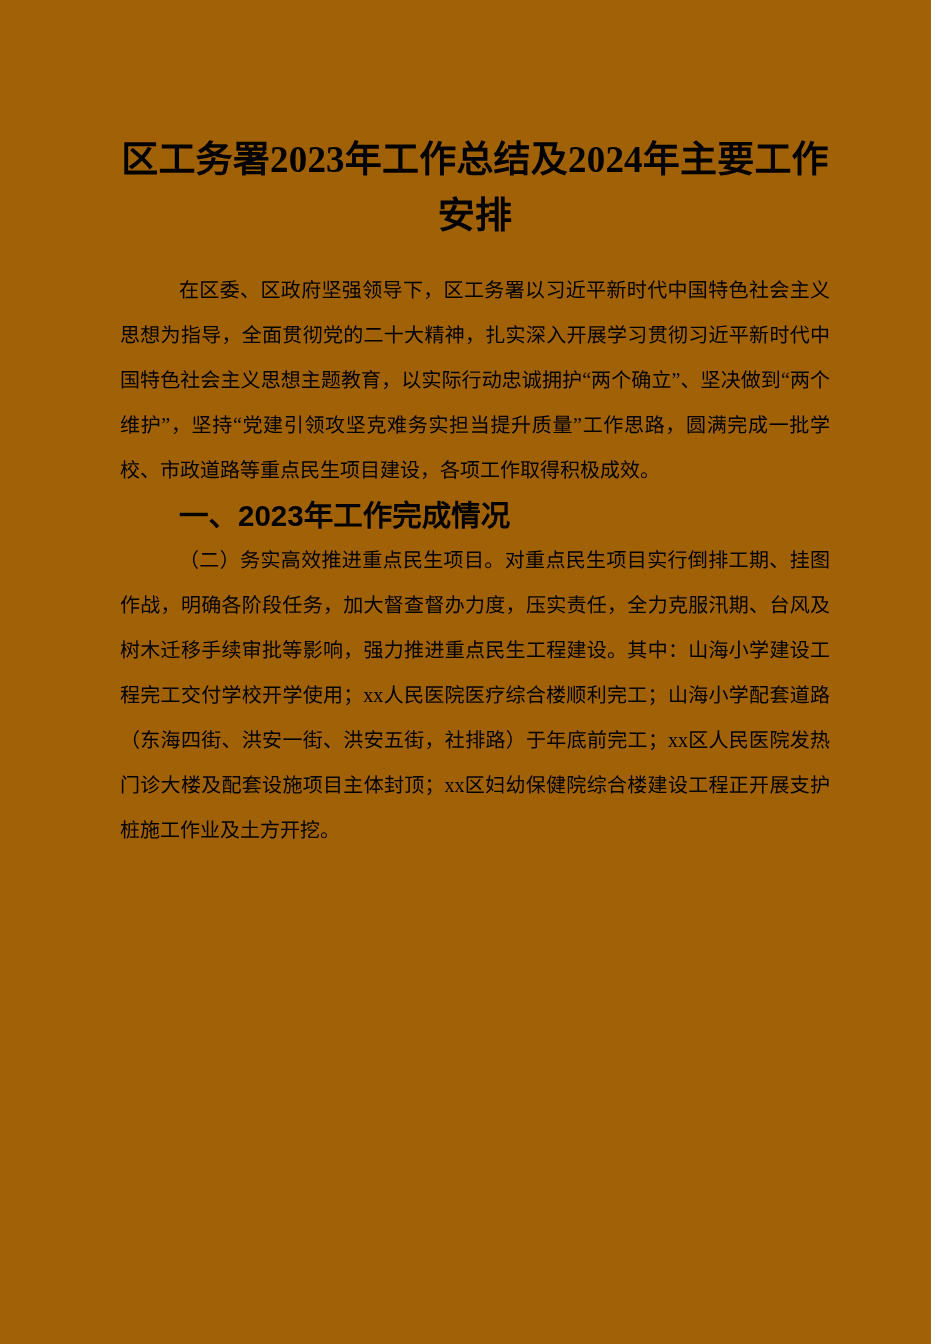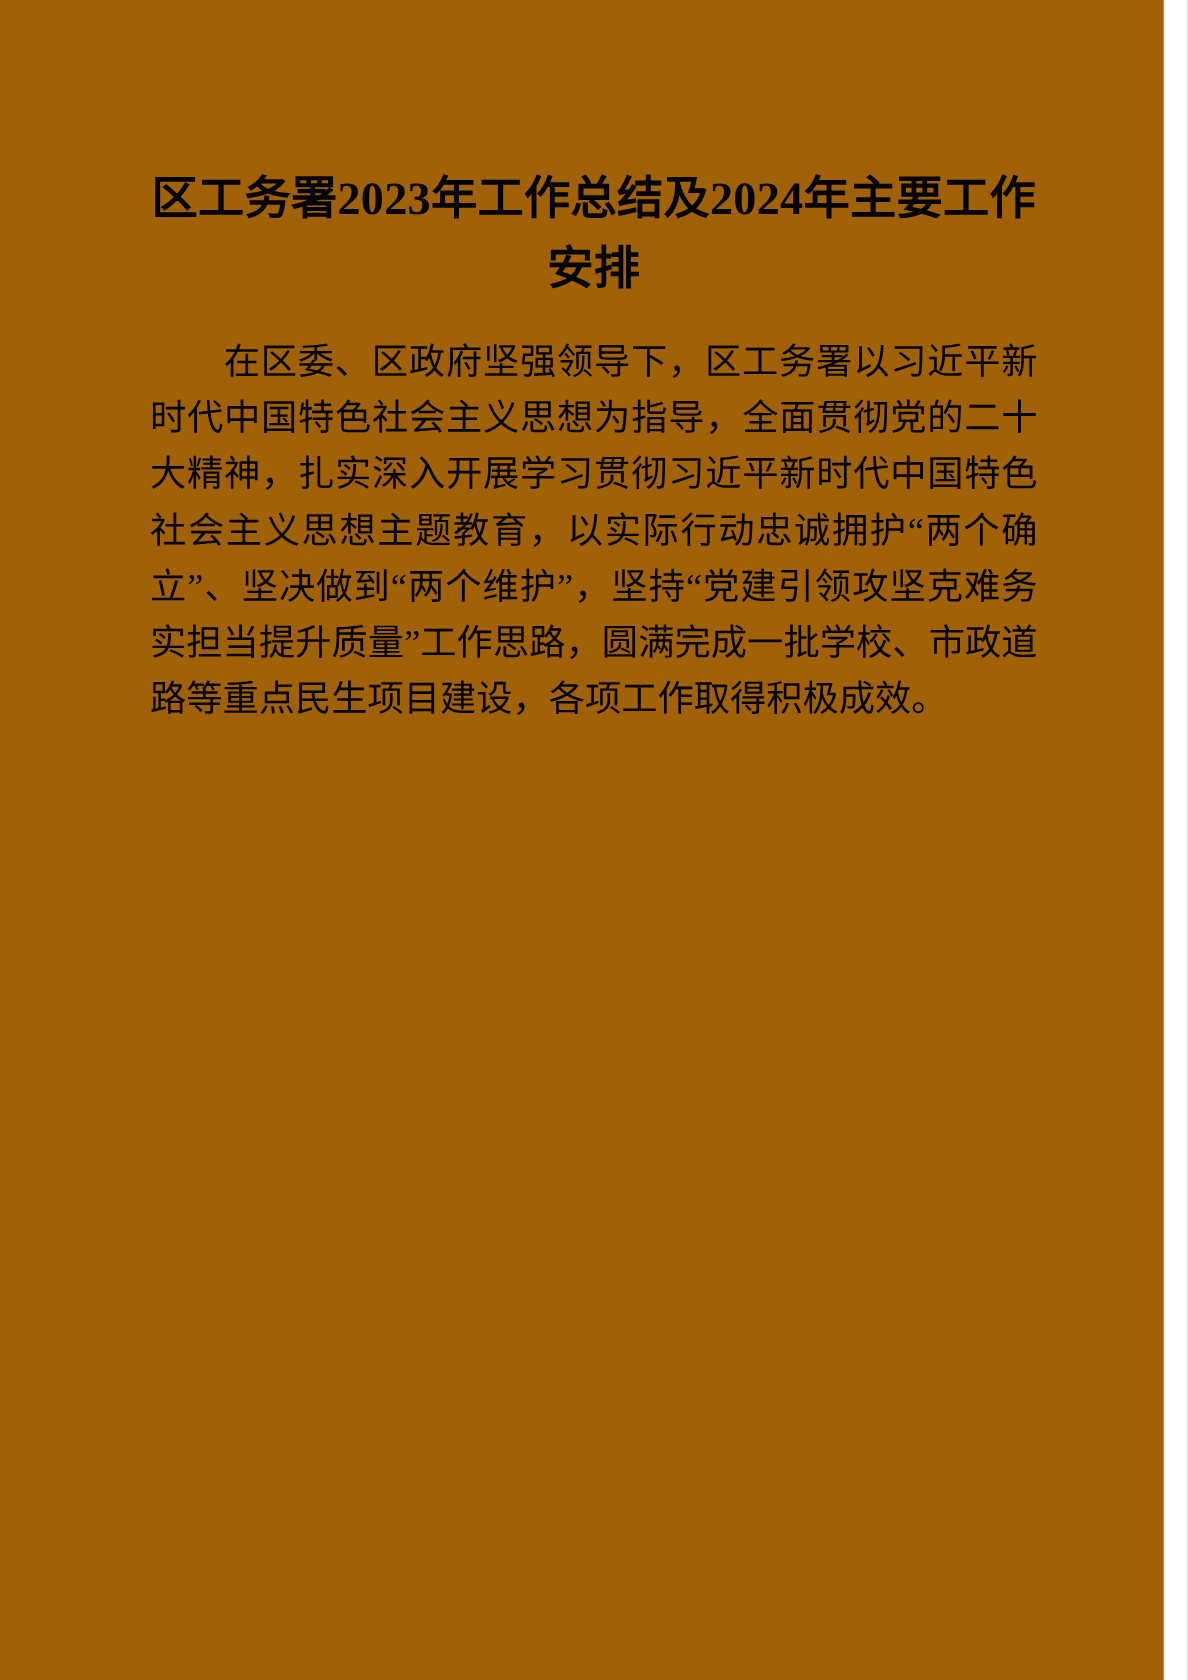--- a/index.html
+++ b/index.html
@@ -48,21 +48,21 @@
     position: absolute;
     left: 0;
     top: 268px;
     width: 710px;
   }
 
   p.para {
     margin: 0;
     padding: 0;
     font-family: "Liberation Serif", "DejaVu Serif", serif;
-    font-size: 29px;
+    font-size: 20px;
     line-height: 45px;
     color: #000000;
     text-align: justify;
     text-justify: inter-ideograph;
     letter-spacing: 0px;
     word-break: break-all;
     text-indent: 59px;
   }
 
   
@@ -90,18 +90,20 @@
 <div class="page">
 
   <div class="page-inner">
 
     <h1 class="doc-title">区工务署2023年工作总结及2024年主要工作安排</h1>
 
     <div class="body-block">
 
       <p class="para kai">在区委、区政府坚强领导下，区工务署以习近平新时代中国特色社会主义思想为指导，全面贯彻党的二十大精神，扎实深入开展学习贯彻习近平新时代中国特色社会主义思想主题教育，以实际行动忠诚拥护“两个确立”、坚决做到“两个维护”，坚持“党建引领攻坚克难务实担当提升质量”工作思路，圆满完成一批学校、市政道路等重点民生项目建设，各项工作取得积极成效。</p>
 
+      <p class="h1-cn">一、2023年工作完成情况</p>
 
 
+      <p class="para kai">（二）务实高效推进重点民生项目。对重点民生项目实行倒排工期、挂图作战，明确各阶段任务，加大督查督办力度，压实责任，全力克服汛期、台风及树木迁移手续审批等影响，强力推进重点民生工程建设。其中：山海小学建设工程完工交付学校开学使用；xx人民医院医疗综合楼顺利完工；山海小学配套道路（东海四街、洪安一街、洪安五街，社排路）于年底前完工；xx区人民医院发热门诊大楼及配套设施项目主体封顶；xx区妇幼保健院综合楼建设工程正开展支护桩施工作业及土方开挖。</p>
 
     </div>
   </div>
 </div>
 
 </body></html>

